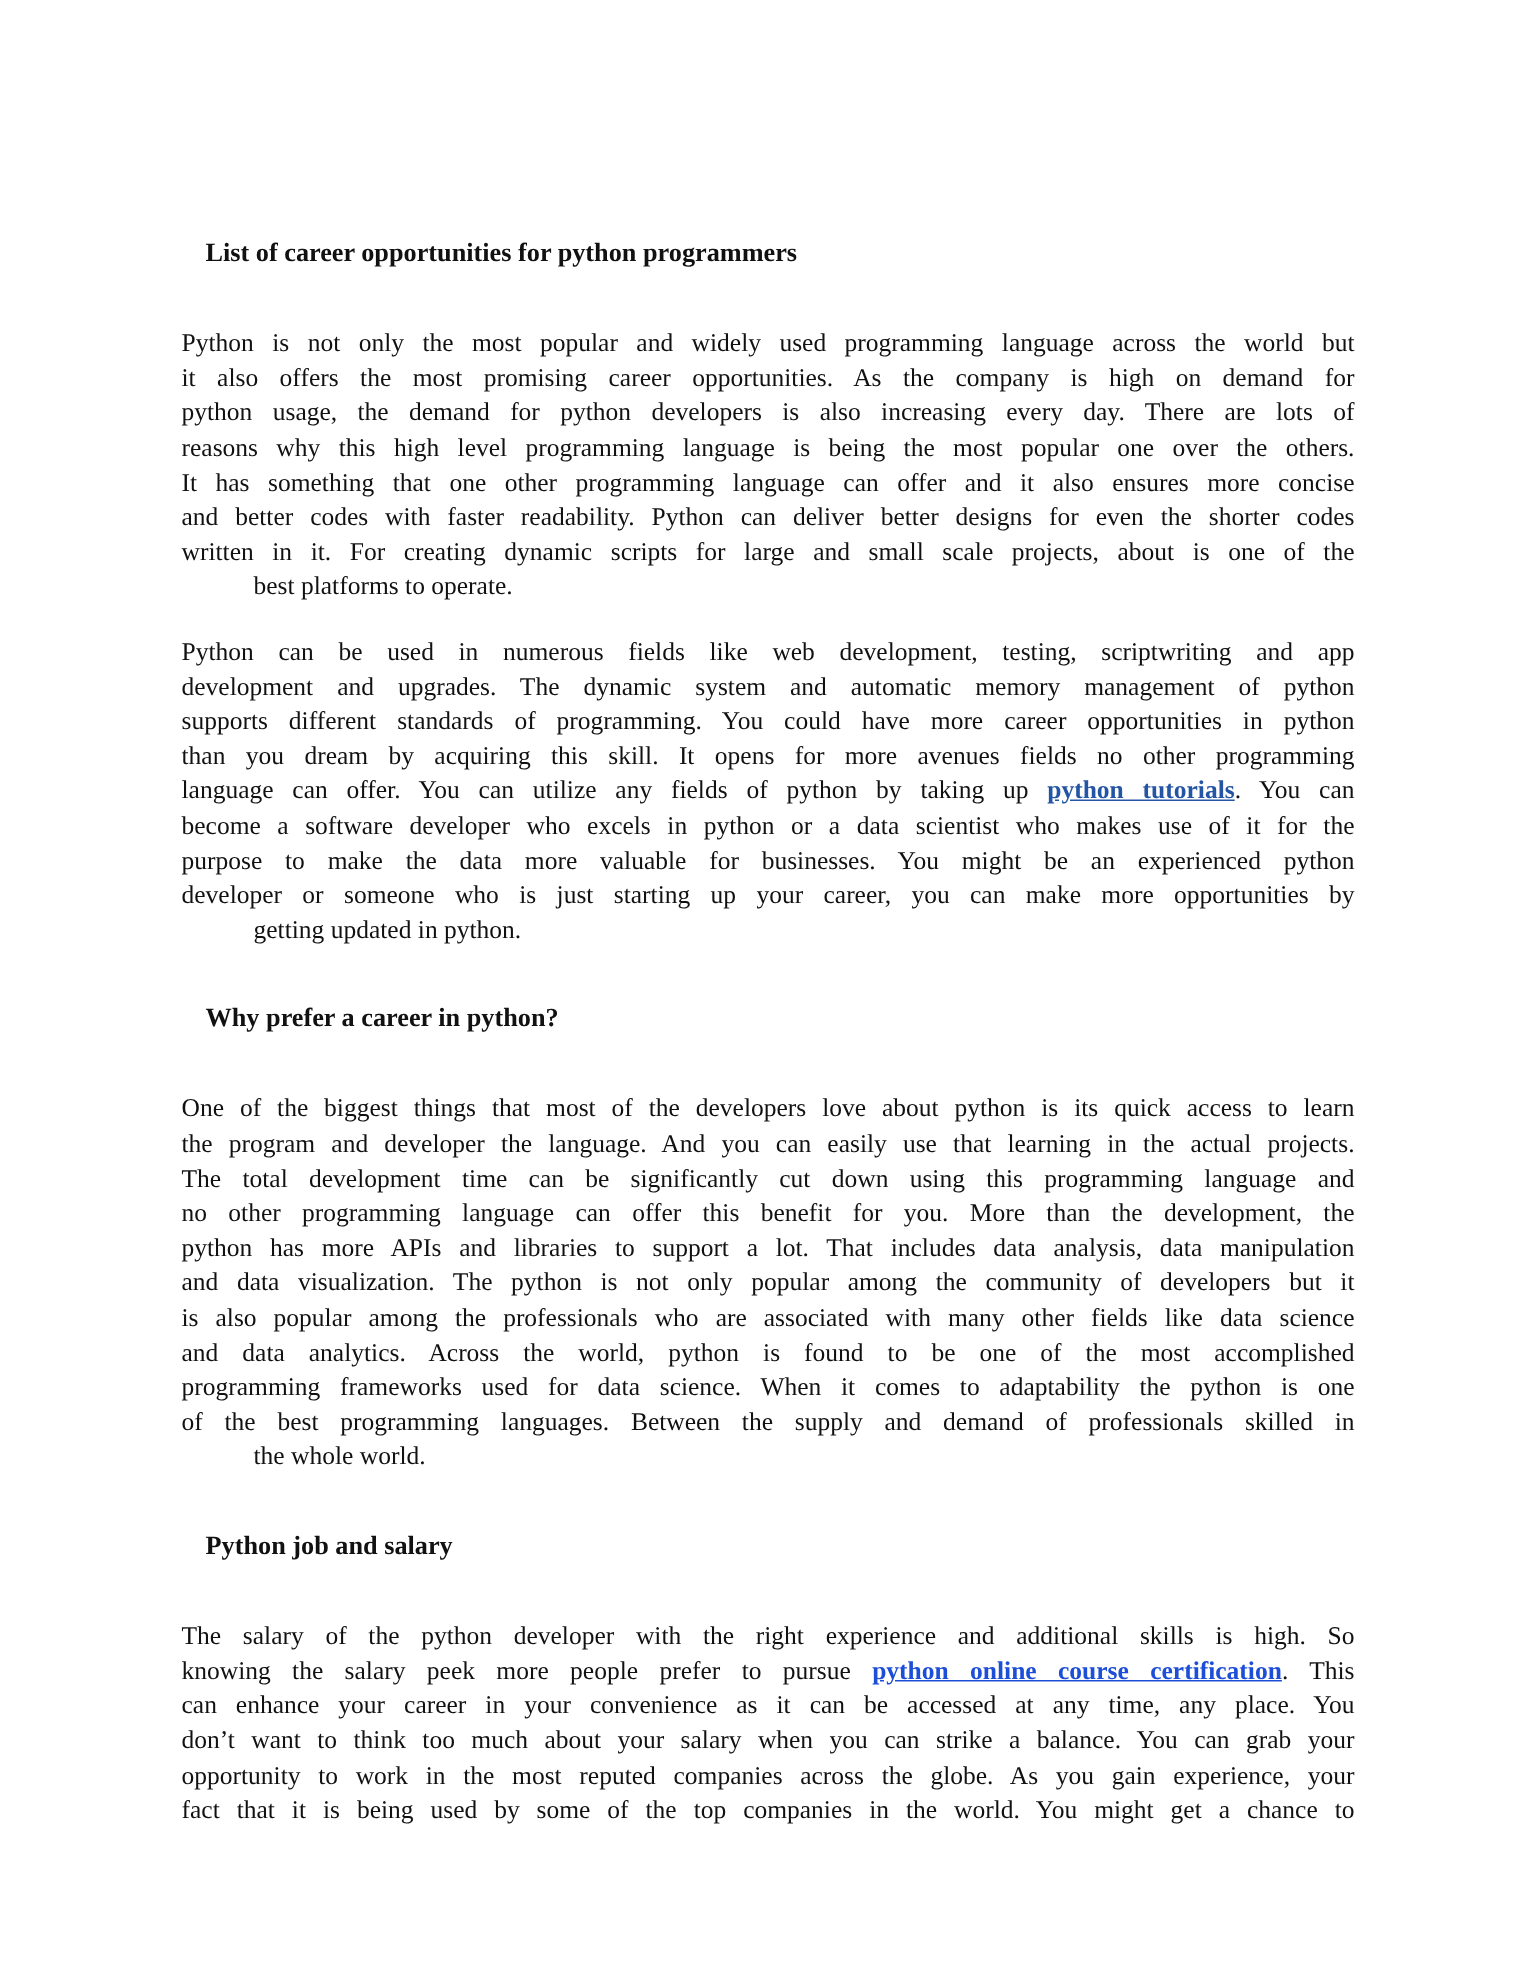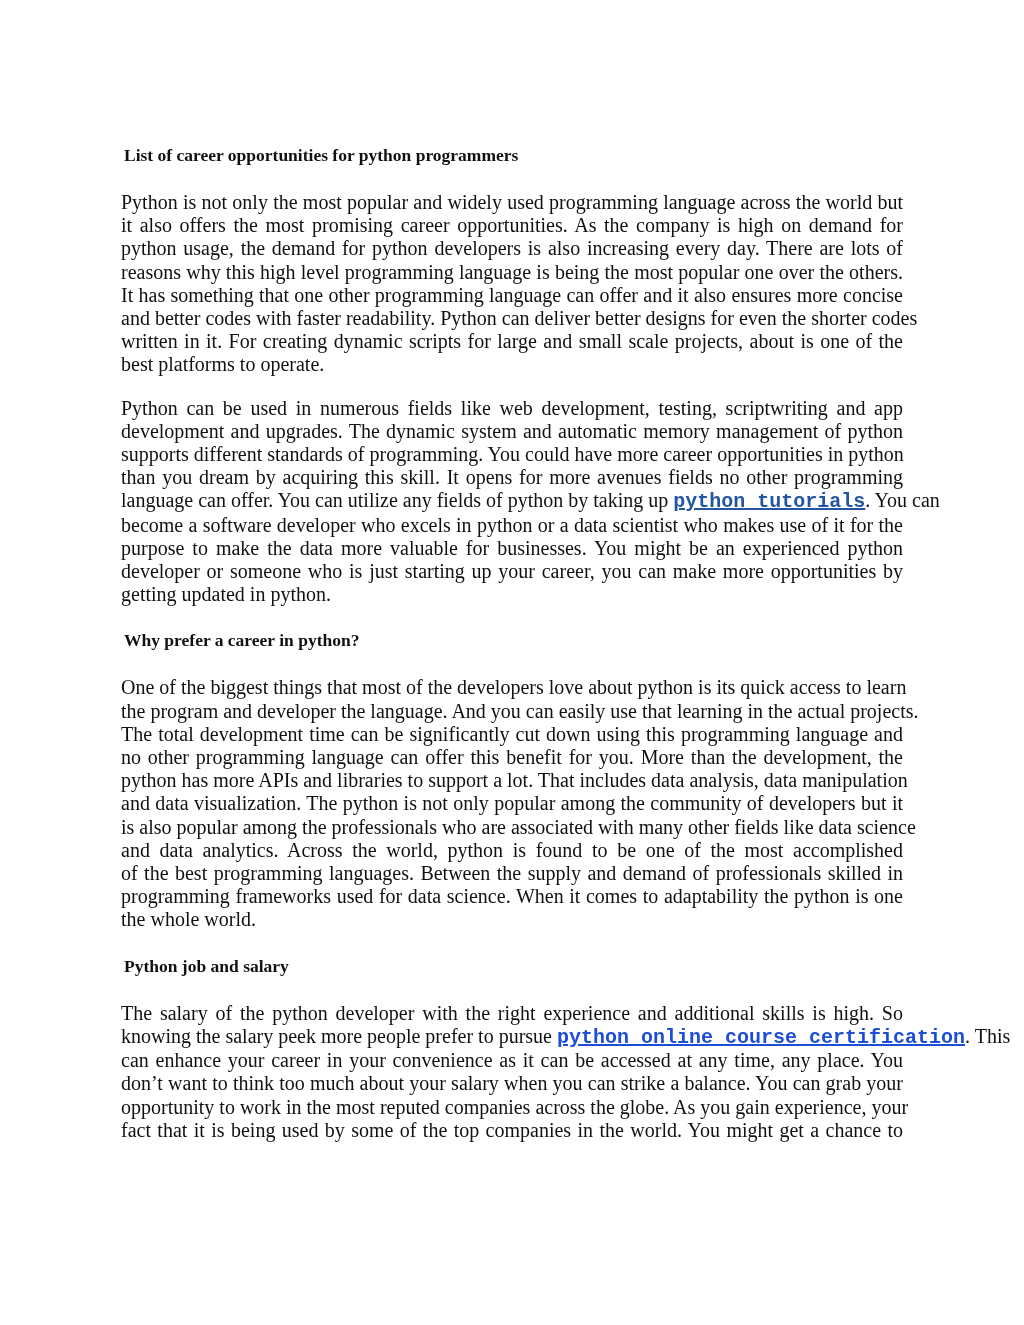--- a/index.html
+++ b/index.html
@@ -1,25 +1,25 @@
 <!DOCTYPE html>
 <html><head>
 <meta charset="utf-8">
 <style>
   html, body { margin: 0; padding: 0; background: #ffffff; }
   body { width: 1024px; height: 1325px; position: relative; overflow: hidden;
          font-family: "Liberation Serif", "DejaVu Serif", serif; color: #111; }
   .page { position: absolute; left: 121px; top: 141px; width: 782px; }
-  h2 { font-size: 17.5px; font-weight: bold; margin: 3px; line-height: 23px; }
-  .para { margin: 0; font-size: 20px; line-height: 23.2px; }
+  h2 { font-size: 17.5px; font-weight: bold; margin: 16px; line-height: 23px; }
+  .para { margin: 0; font-size: 17px; line-height: 23.2px; }
   .line { display: block; text-align: justify; text-align-last: justify; white-space: nowrap; }
-  .line.last { text-align-last: left; }
+  .line.last { text-align-last: left; margin-left: 48px; }
   .gap-h { height: 21px; }
   .gap-p { height: 20px; }
-  a.link { color: #2455a4; font-weight: bold; text-decoration: underline; font-family: Liberation Mono, monospace; }
+  a.link { color: #2455a4; font-weight: bold; text-decoration: underline; }
 </style>
 </head>
 <body>
 
 <div class="page">
 
   <h2>List of career opportunities for python programmers</h2>
   <div class="gap-h"></div>
   <p class="para">
     <span class="line">Python is not only the most popular and widely used programming language across the world but</span>
@@ -49,22 +49,22 @@
   <div class="gap-h"></div>
   <p class="para">
     <span class="line">One of the biggest things that most of the developers love about python is its quick access to learn</span>
     <span class="line">the program and developer the language. And you can easily use that learning in the actual projects.</span>
     <span class="line">The total development time can be significantly cut down using this programming language and</span>
     <span class="line">no other programming language can offer this benefit for you. More than the development, the</span>
     <span class="line">python has more APIs and libraries to support a lot. That includes data analysis, data manipulation</span>
     <span class="line">and data visualization. The python is not only popular among the community of developers but it</span>
     <span class="line">is also popular among the professionals who are associated with many other fields like data science</span>
     <span class="line">and data analytics. Across the world, python is found to be one of the most accomplished</span>
+    <span class="line">programming frameworks used for data science. When it comes to adaptability the python is one</span>
     <span class="line">of the best programming languages. Between the supply and demand of professionals skilled in</span>
-    <span class="line">programming frameworks used for data science. When it comes to adaptability the python is one</span>
     <span class="line last">the whole world.</span>
   </p>
   <div class="gap-p"></div>
 
   <h2>Python job and salary</h2>
   <div class="gap-h"></div>
   <p class="para">
     <span class="line">The salary of the python developer with the right experience and additional skills is high. So</span>
     <span class="line"><span>knowing the salary peek more people prefer to pursue </span><a class="link" href="#" style="color: #1d4ed8;">python online course certification</a><span>. This</span></span>
     <span class="line">can enhance your career in your convenience as it can be accessed at any time, any place. You</span>

